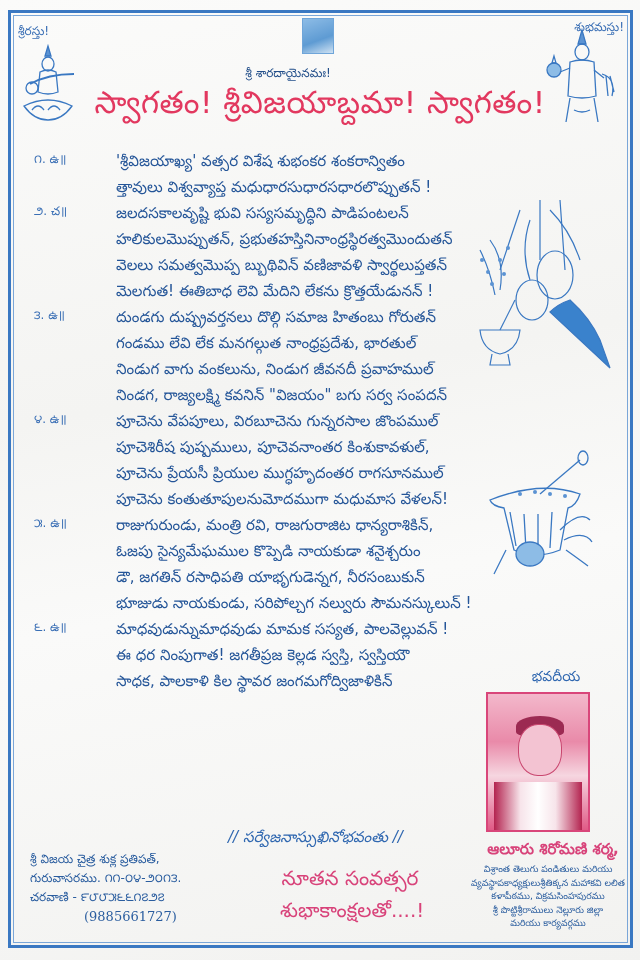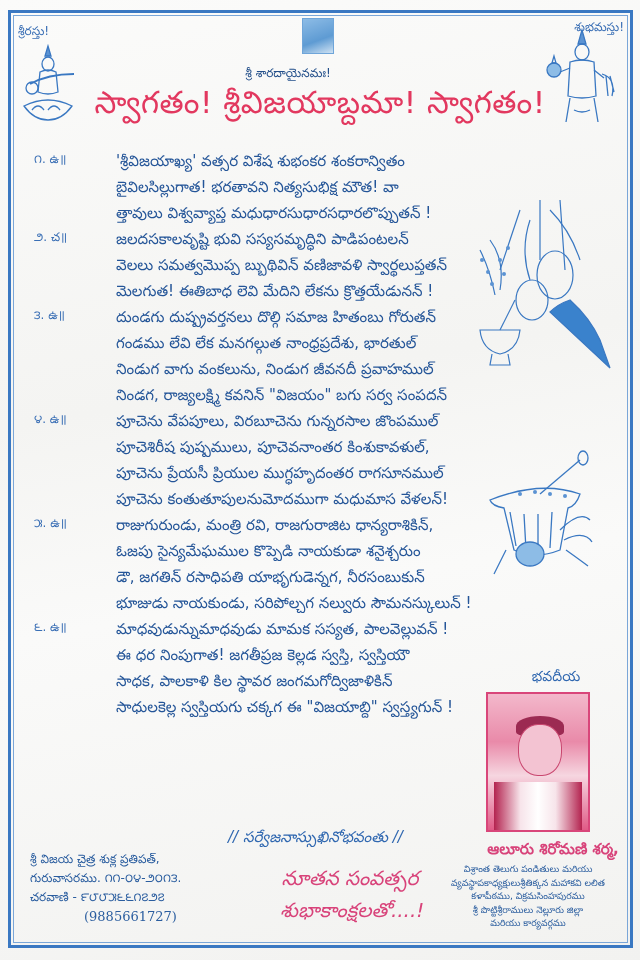--- a/index.html
+++ b/index.html
@@ -24,35 +24,35 @@
   .title { position: absolute; left: 0; width: 640px; top: 84px; text-align: center;
            font-size: 31px; font-weight: normal; color: #e2385f; letter-spacing: 0.5px; }
   .verses { position: absolute; left: 30px; top: 148px; width: 440px; }
   .verse { position: relative; }
   .verse-num { position: absolute; left: 4px; top: 4px; font-size: 12px; color: #3a6fb5; width: 60px; }
   .line { margin-left: 86px; font-size: 15px; line-height: 26px; color: #245598; white-space: nowrap; }
   .blessing { position: absolute; left: 228px; top: 828px; font-size: 15px; color: #2f67b0; font-style: italic; }
   .addr { position: absolute; left: 30px; top: 850px; font-size: 12px; line-height: 19px; color: #2a5d9f; }
   .addr .phone { padding-left: 54px; font-family: "DejaVu Serif", serif; font-size: 13px; }
   .wishes { position: absolute; left: 280px; top: 862px; font-size: 20px; line-height: 32px;
-            color: #d8437a; font-style: italic; text-align: center; width: 140px; }
+            color: #d8437a; text-align: center; width: 140px; }
   .yours { position: absolute; left: 486px; top: 668px; width: 140px; text-align: center;
            font-size: 14px; color: #2f67b0; }
   .portrait { position: absolute; left: 486px; top: 692px; width: 104px; height: 140px;
               background: linear-gradient(180deg, #f3b8cb 0%, #e98aa9 35%, #f6d6e0 60%, #e05a86 100%);
               border: 2px solid #d9467a; }
   .portrait .face { position: absolute; left: 30px; top: 30px; width: 44px; height: 52px; border-radius: 45%;
                     background: #f3c3d2; border: 1px solid #c9466f; }
   .portrait .hair { position: absolute; left: 28px; top: 22px; width: 48px; height: 20px; border-radius: 50% 50% 20% 20%;
                     background: #9c2a52; }
   .portrait .shawl { position: absolute; left: 6px; top: 88px; width: 88px; height: 48px;
                      background: linear-gradient(90deg, #b3234f 0%, #f7e4ea 30%, #fff 50%, #f7e4ea 70%, #b3234f 100%); }
   .sig-name { position: absolute; left: 468px; top: 840px; width: 170px; text-align: center;
               font-size: 15px; color: #d8437a; font-weight: bold; }
-  .sig-desc { position: absolute; left: 440px; top: 862px; width: 176px; text-align: center;
+  .sig-desc { position: absolute; left: 460px; top: 862px; width: 176px; text-align: center;
               font-size: 9.2px; line-height: 13.5px; color: #2a5d9f; }
   .art { position: absolute; }
   .art-mango { left: 470px; top: 200px; width: 150px; height: 180px; }
   .art-pot { left: 480px; top: 450px; width: 120px; height: 130px; }
 </style>
 </head>
 <body>
 
 <div class="page">
   <div class="frame-outer"></div>
@@ -88,26 +88,26 @@
 
   <div class="photo-top"></div>
 
   <div class="invocation">శ్రీ శారదాయైనమః!</div>
   <div class="title">స్వాగతం! శ్రీవిజయాబ్దమా! స్వాగతం!</div>
 
   <div class="verses">
     <div class="verse">
       <div class="verse-num">౧. ఉ॥</div>
       <div class="line">'శ్రీవిజయాఖ్య' వత్సర విశేష శుభంకర శంకరాన్వితం</div>
-      <div class="line">బైవిలసిల్లుగాత! భరతావని నిత్యసుభిక్ష మౌత! వా</div>
       <div class="line">త్తావులు విశ్వవ్యాప్త మధుధారసుధారసధారలొప్పుతన్ !</div>
     </div>
     <div class="verse">
       <div class="verse-num">౨. చ॥</div>
       <div class="line">జలదసకాలవృష్టి భువి సస్యసమృద్ధిని పాడిపంటలన్</div>
+      <div class="line">హలికులమొప్పుతన్, ప్రభుతహస్తినినాంధ్రస్థిరత్వమొందుతన్</div>
       <div class="line">వెలలు సమత్వమొప్ప బ్బుథివిన్ వణిజావళి స్వార్థలుప్తతన్</div>
       <div class="line">మెలగుత! ఈతిబాధ లెవి మేదిని లేకను క్రొత్తయేడునన్ !</div>
     </div>
     <div class="verse">
       <div class="verse-num">౩. ఉ॥</div>
       <div class="line">దుండగు దుష్ప్రవర్తనలు దొల్గి సమాజ హితంబు గోరుతన్</div>
       <div class="line">గండము లేవి లేక మనగల్గుత నాంధ్రప్రదేశు, భారతుల్</div>
       <div class="line">నిండుగ వాగు వంకలును, నిండుగ జీవనదీ ప్రవాహముల్</div>
       <div class="line">నిండగ, రాజ్యలక్ష్మి కవనిన్ "విజయం" బగు సర్వ సంపదన్</div>
     </div>
@@ -123,21 +123,20 @@
       <div class="line">రాజుగురుండు, మంత్రి రవి, రాజగురాజిట ధాన్యరాశికిన్,</div>
       <div class="line">ఓజపు సైన్యమేఘముల కొప్పెడి నాయకుడా శనైశ్చరుం</div>
       <div class="line">డౌ, జగతిన్ రసాధిపతి యాభృగుడెన్నగ, నీరసంబుకున్</div>
       <div class="line">భూజుడు నాయకుండు, సరిపోల్చగ నల్వురు సౌమనస్కులున్ !</div>
     </div>
     <div class="verse">
       <div class="verse-num">౬. ఉ॥</div>
       <div class="line">మాధవుడున్నుమాధవుడు మామక సస్యత, పాలవెల్లువన్ !</div>
       <div class="line">ఈ ధర నింపుగాత! జగతీప్రజ కెల్లడ స్వస్తి, స్వస్తియౌ</div>
       <div class="line">సాధక, పాలకాళి కిల స్థావర జంగమగోద్విజాళికిన్</div>
-      <div class="line">సాధులకెల్ల స్వస్తియగు చక్కగ ఈ "విజయాబ్ది" స్వస్త్యగున్ !</div>
     </div>
   </div>
 
   <svg class="art art-mango" viewBox="0 0 150 180">
     <g fill="none" stroke="#3a78c2" stroke-width="1.2">
       <path d="M70 0 L70 60 M90 0 L95 70 M50 10 Q40 40 30 70"></path>
       <path d="M80 10 Q100 30 110 60 M60 20 Q50 50 60 80"></path>
       <ellipse cx="85" cy="75" rx="18" ry="24"></ellipse>
       <ellipse cx="62" cy="100" rx="16" ry="20"></ellipse>
       <path d="M10 50 Q20 70 25 95 M20 40 Q35 60 30 90"></path>

